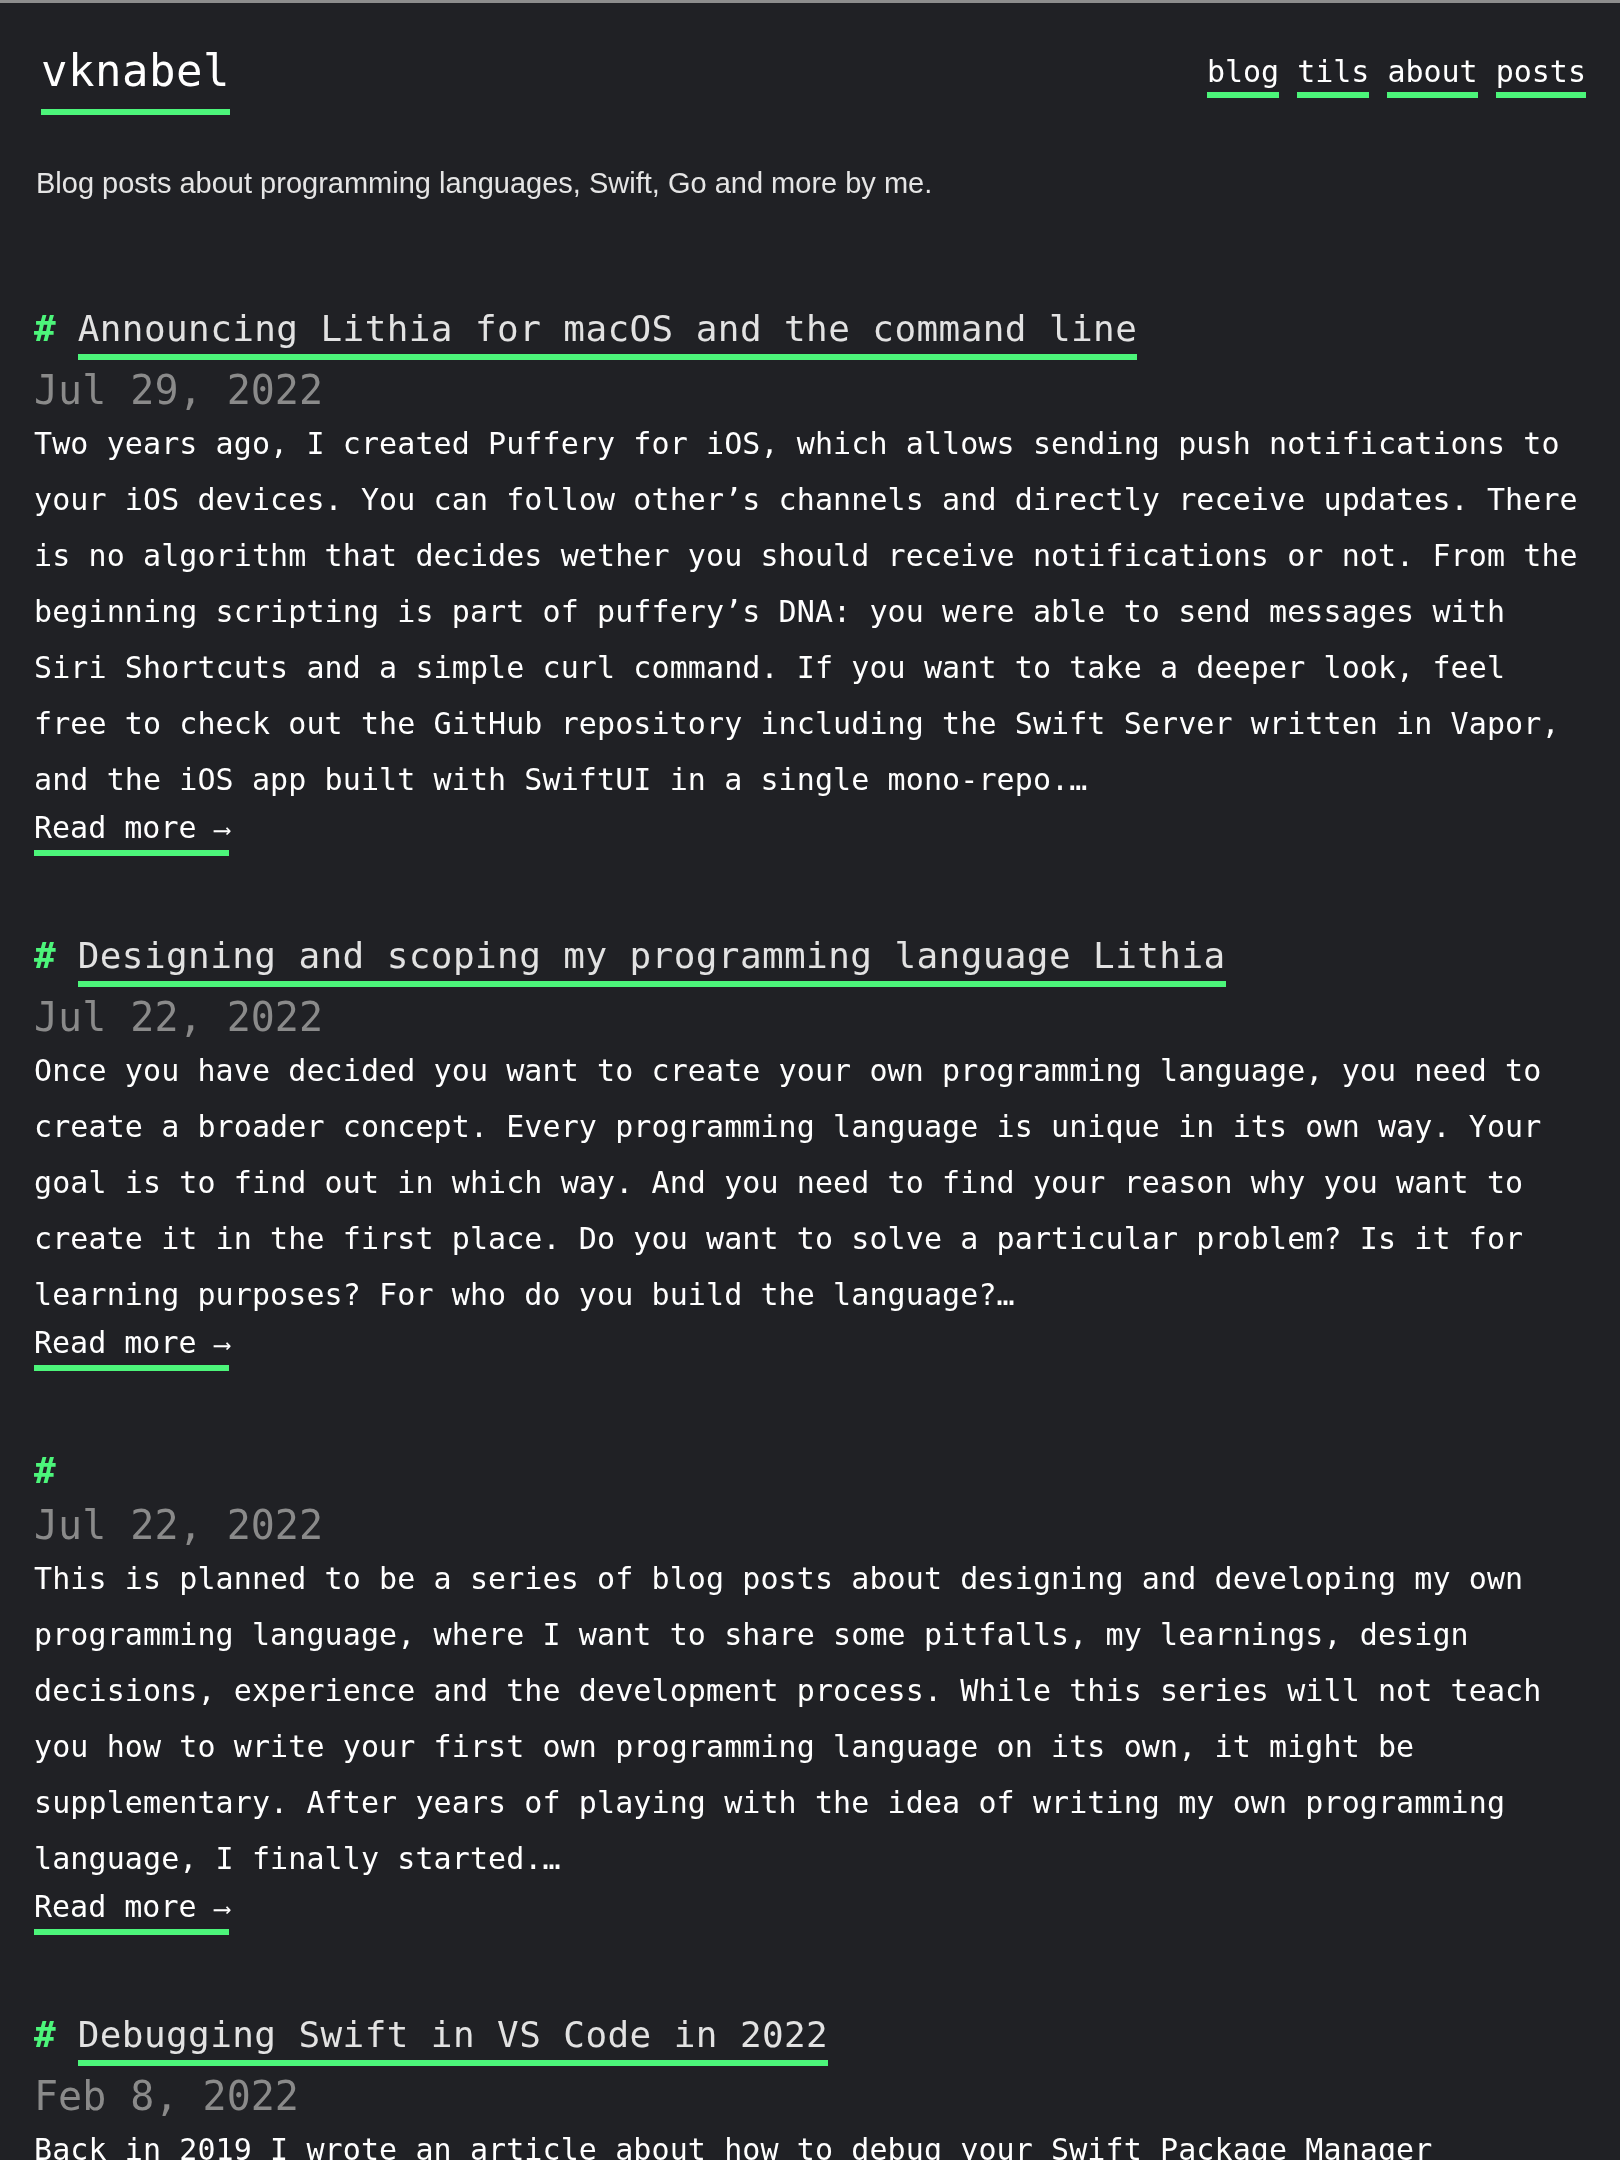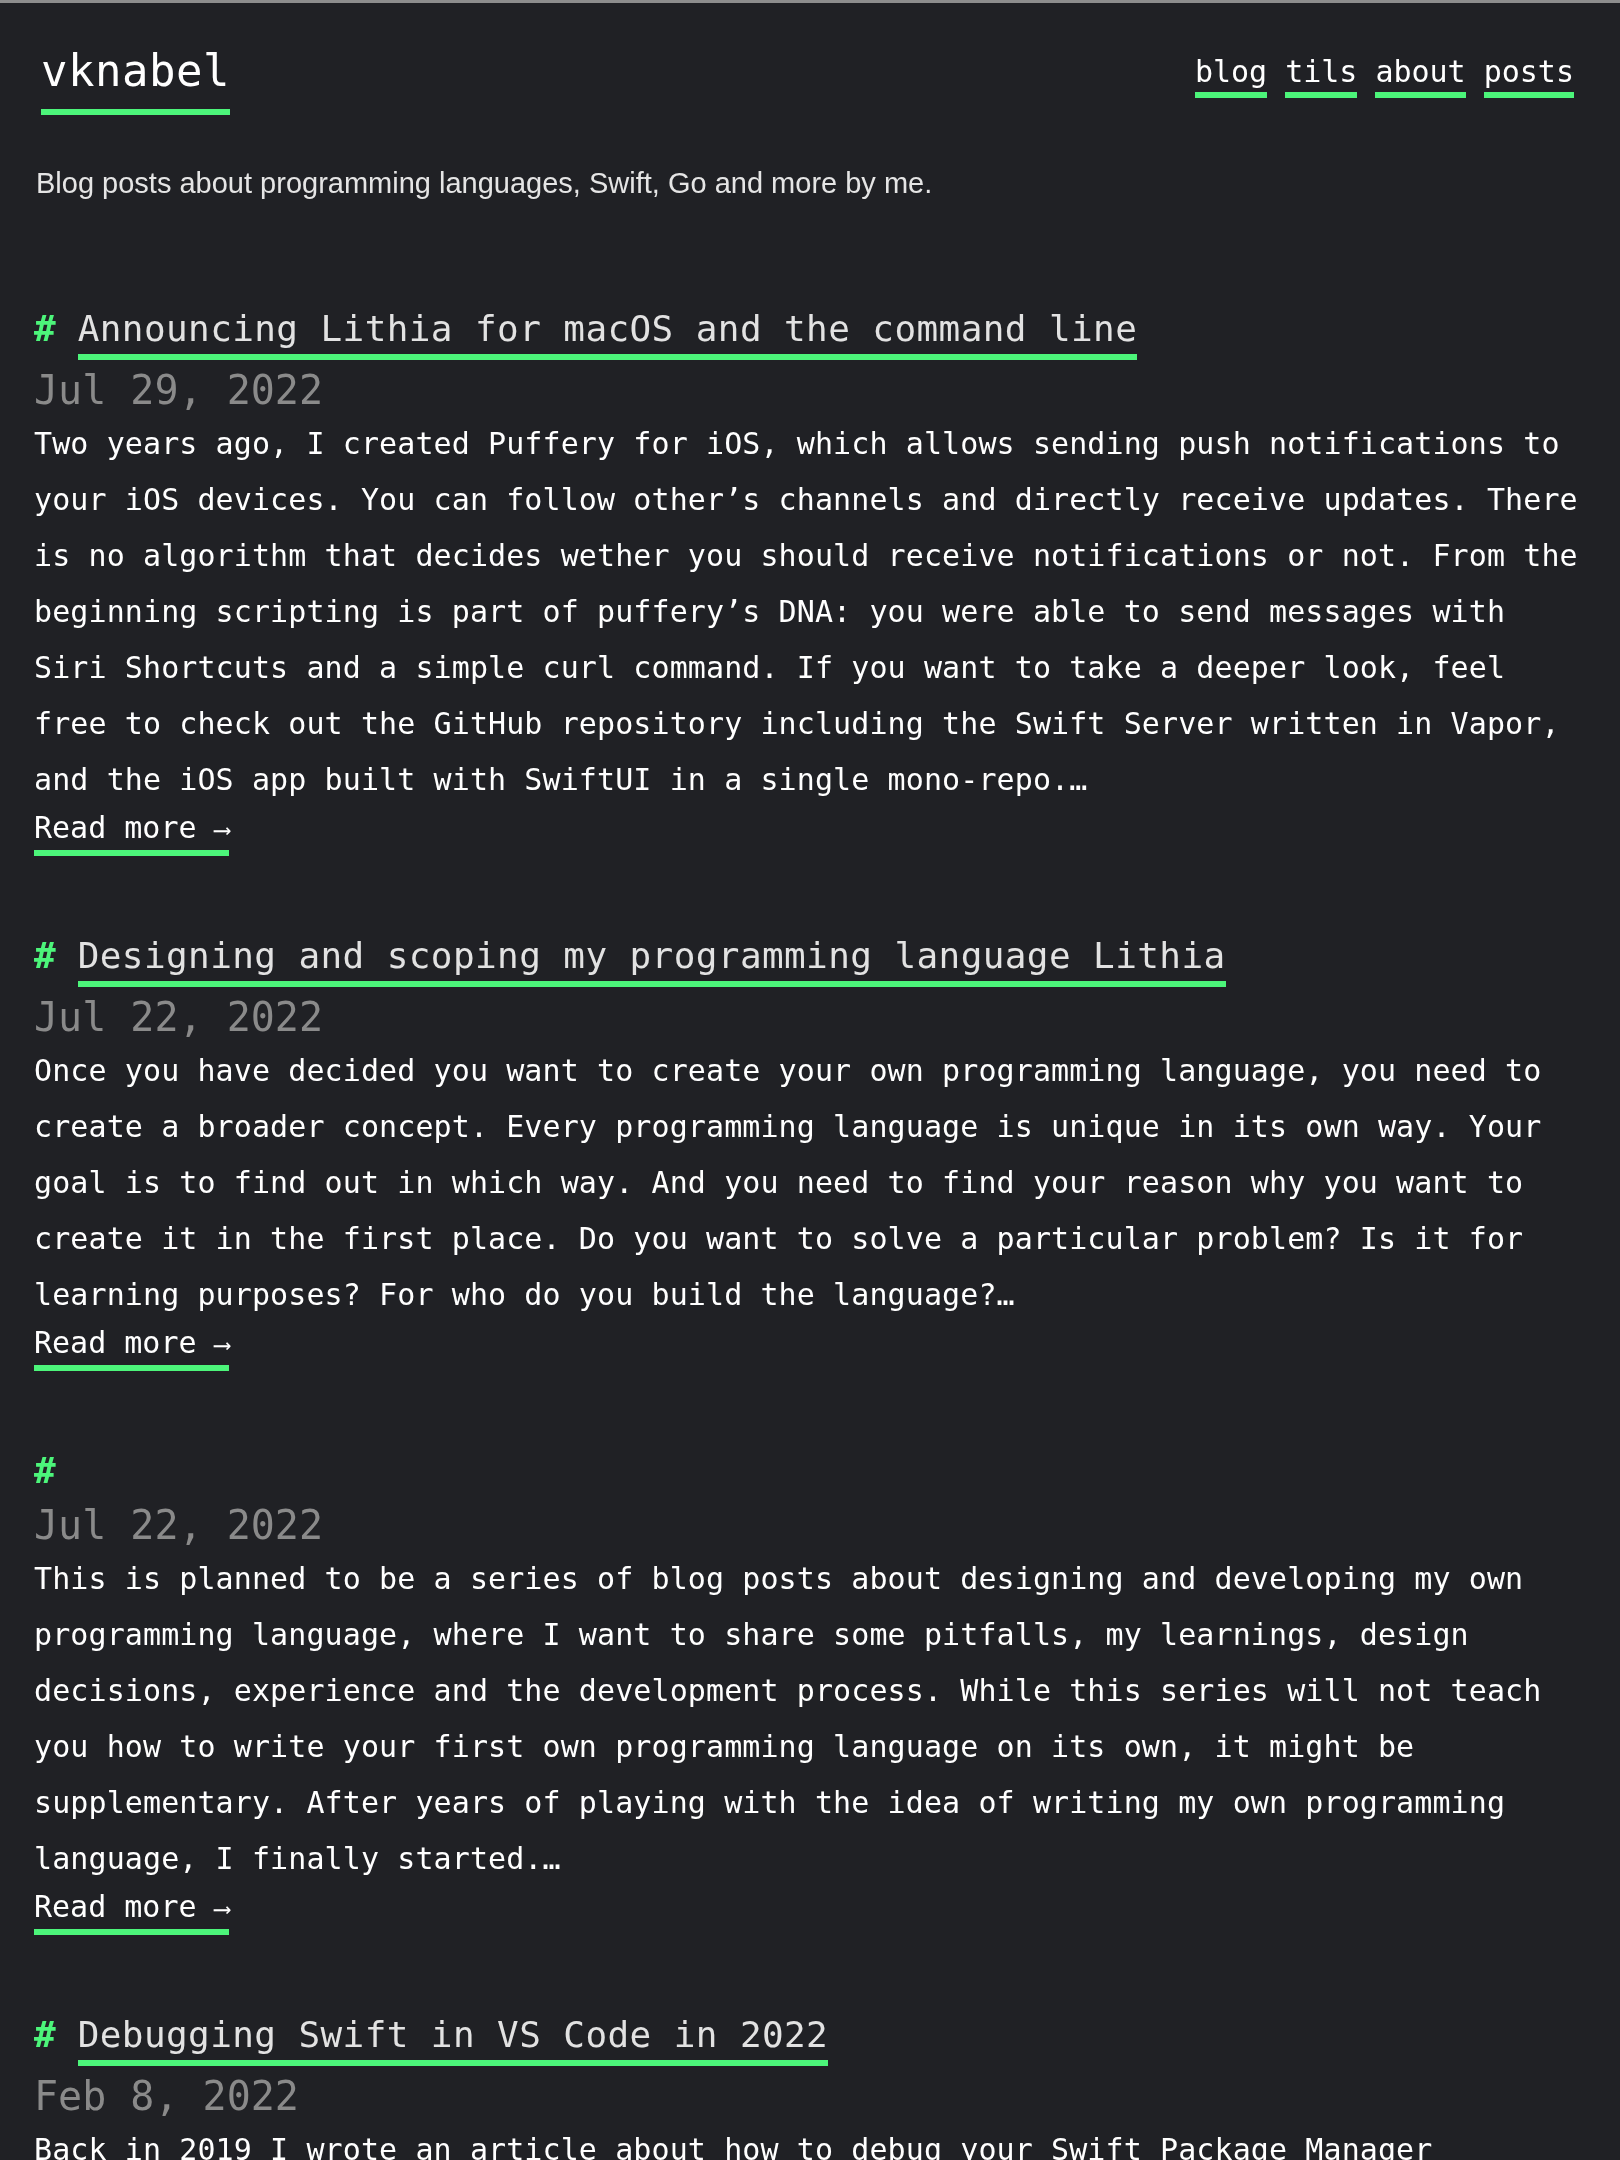--- a/index.html
+++ b/index.html
@@ -32,21 +32,21 @@
     line-height: 52px;
     color: #ffffff;
     text-decoration: none;
     border-bottom: 6px solid #4cf57a;
     padding-bottom: 12px;
     letter-spacing: 0.5px;
     margin-left: 7px;
   }
   .nav {
     position: absolute;
-    right: 12px;
+    right: 0;
     top: 52px;
     display: flex;
     gap: 18px;
   }
   .nav a {
     font-size: 30px;
     line-height: 34px;
     color: #ffffff;
     text-decoration: none;
     border-bottom: 6px solid #4cf57a;

